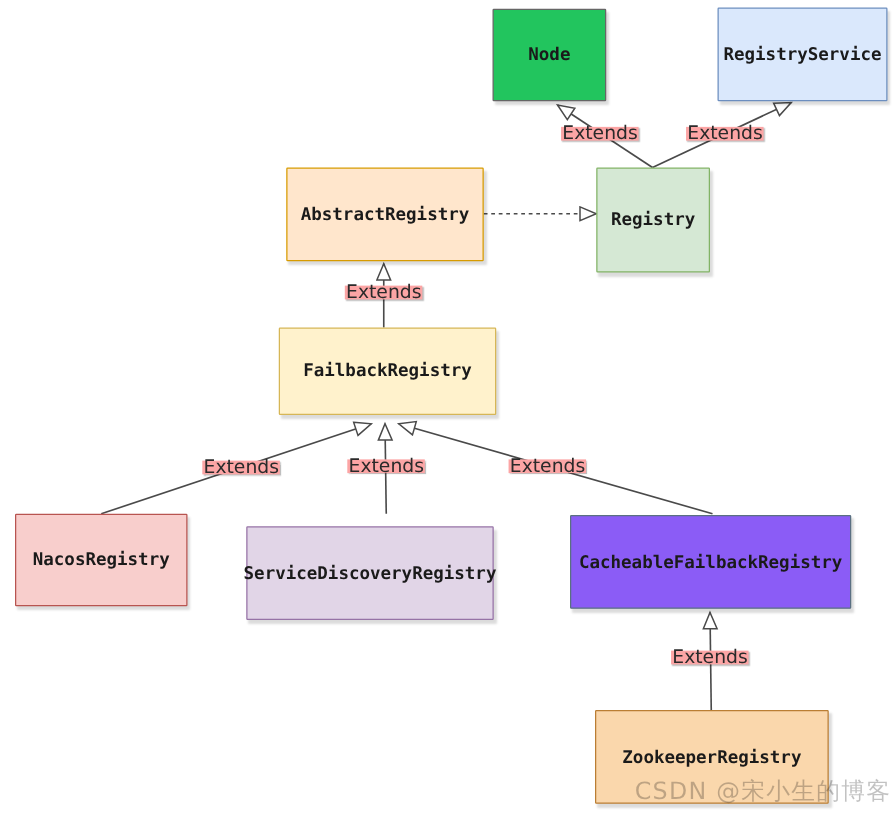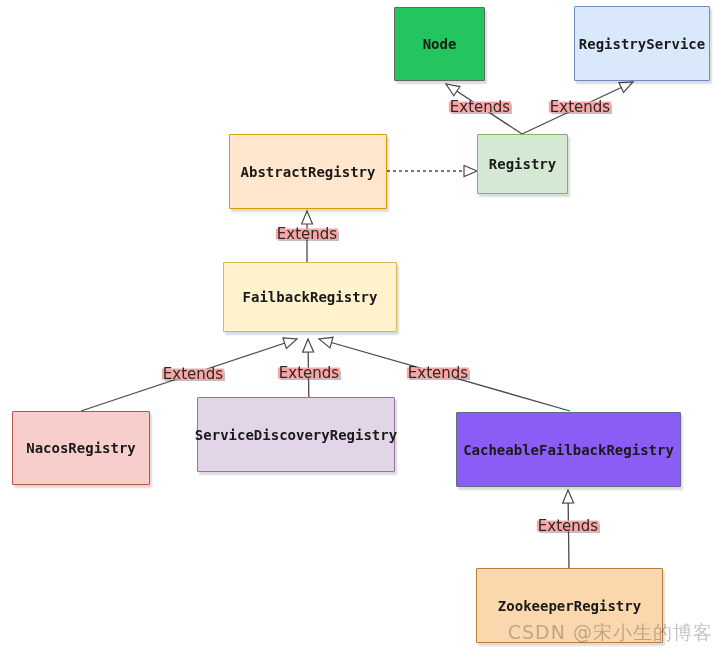--- a/index.html
+++ b/index.html
@@ -57,24 +57,24 @@
     font-size: 15px;
     line-height: 11px;
     padding: 0 1px;
     color: #2a2a2a;
     white-space: nowrap;
   }
   
   .n-node                 { left: 394px; top: 7px;   width: 91px;  height: 74px; }
   .n-registry-service     { left: 574px; top: 6px;   width: 136px; height: 75px; }
   .n-abstract-registry    { left: 229px; top: 134px; width: 158px; height: 75px; text-align: right; }
-  .n-registry             { left: 477px; top: 134px; width: 91px;  height: 60px; }
+  .n-registry             { left: 477px; top: 134px; width: 91px;  height: 84px; }
   .n-failback-registry    { left: 223px; top: 262px; width: 174px; height: 70px; }
   .n-nacos-registry       { left: 12px;  top: 411px; width: 138px; height: 74px; }
-  .n-service-discovery    { left: 197px; top: 397px; width: 198px; height: 75px; }
+  .n-service-discovery    { left: 197px; top: 421px; width: 198px; height: 75px; }
   .n-cacheable-failback   { left: 456px; top: 412px; width: 225px; height: 75px; }
   .n-zookeeper-registry   { left: 476px; top: 568px; width: 187px; height: 75px; }
   
   .el-0 { left: 480px; top: 107px; }
   .el-1 { left: 580px; top: 107px; }
   .el-3 { left: 307px; top: 234px; }
   .el-4 { left: 193px; top: 374px; }
   .el-5 { left: 309px; top: 373px; }
   .el-6 { left: 438px; top: 373px; }
   .el-7 { left: 568px; top: 526px; }

